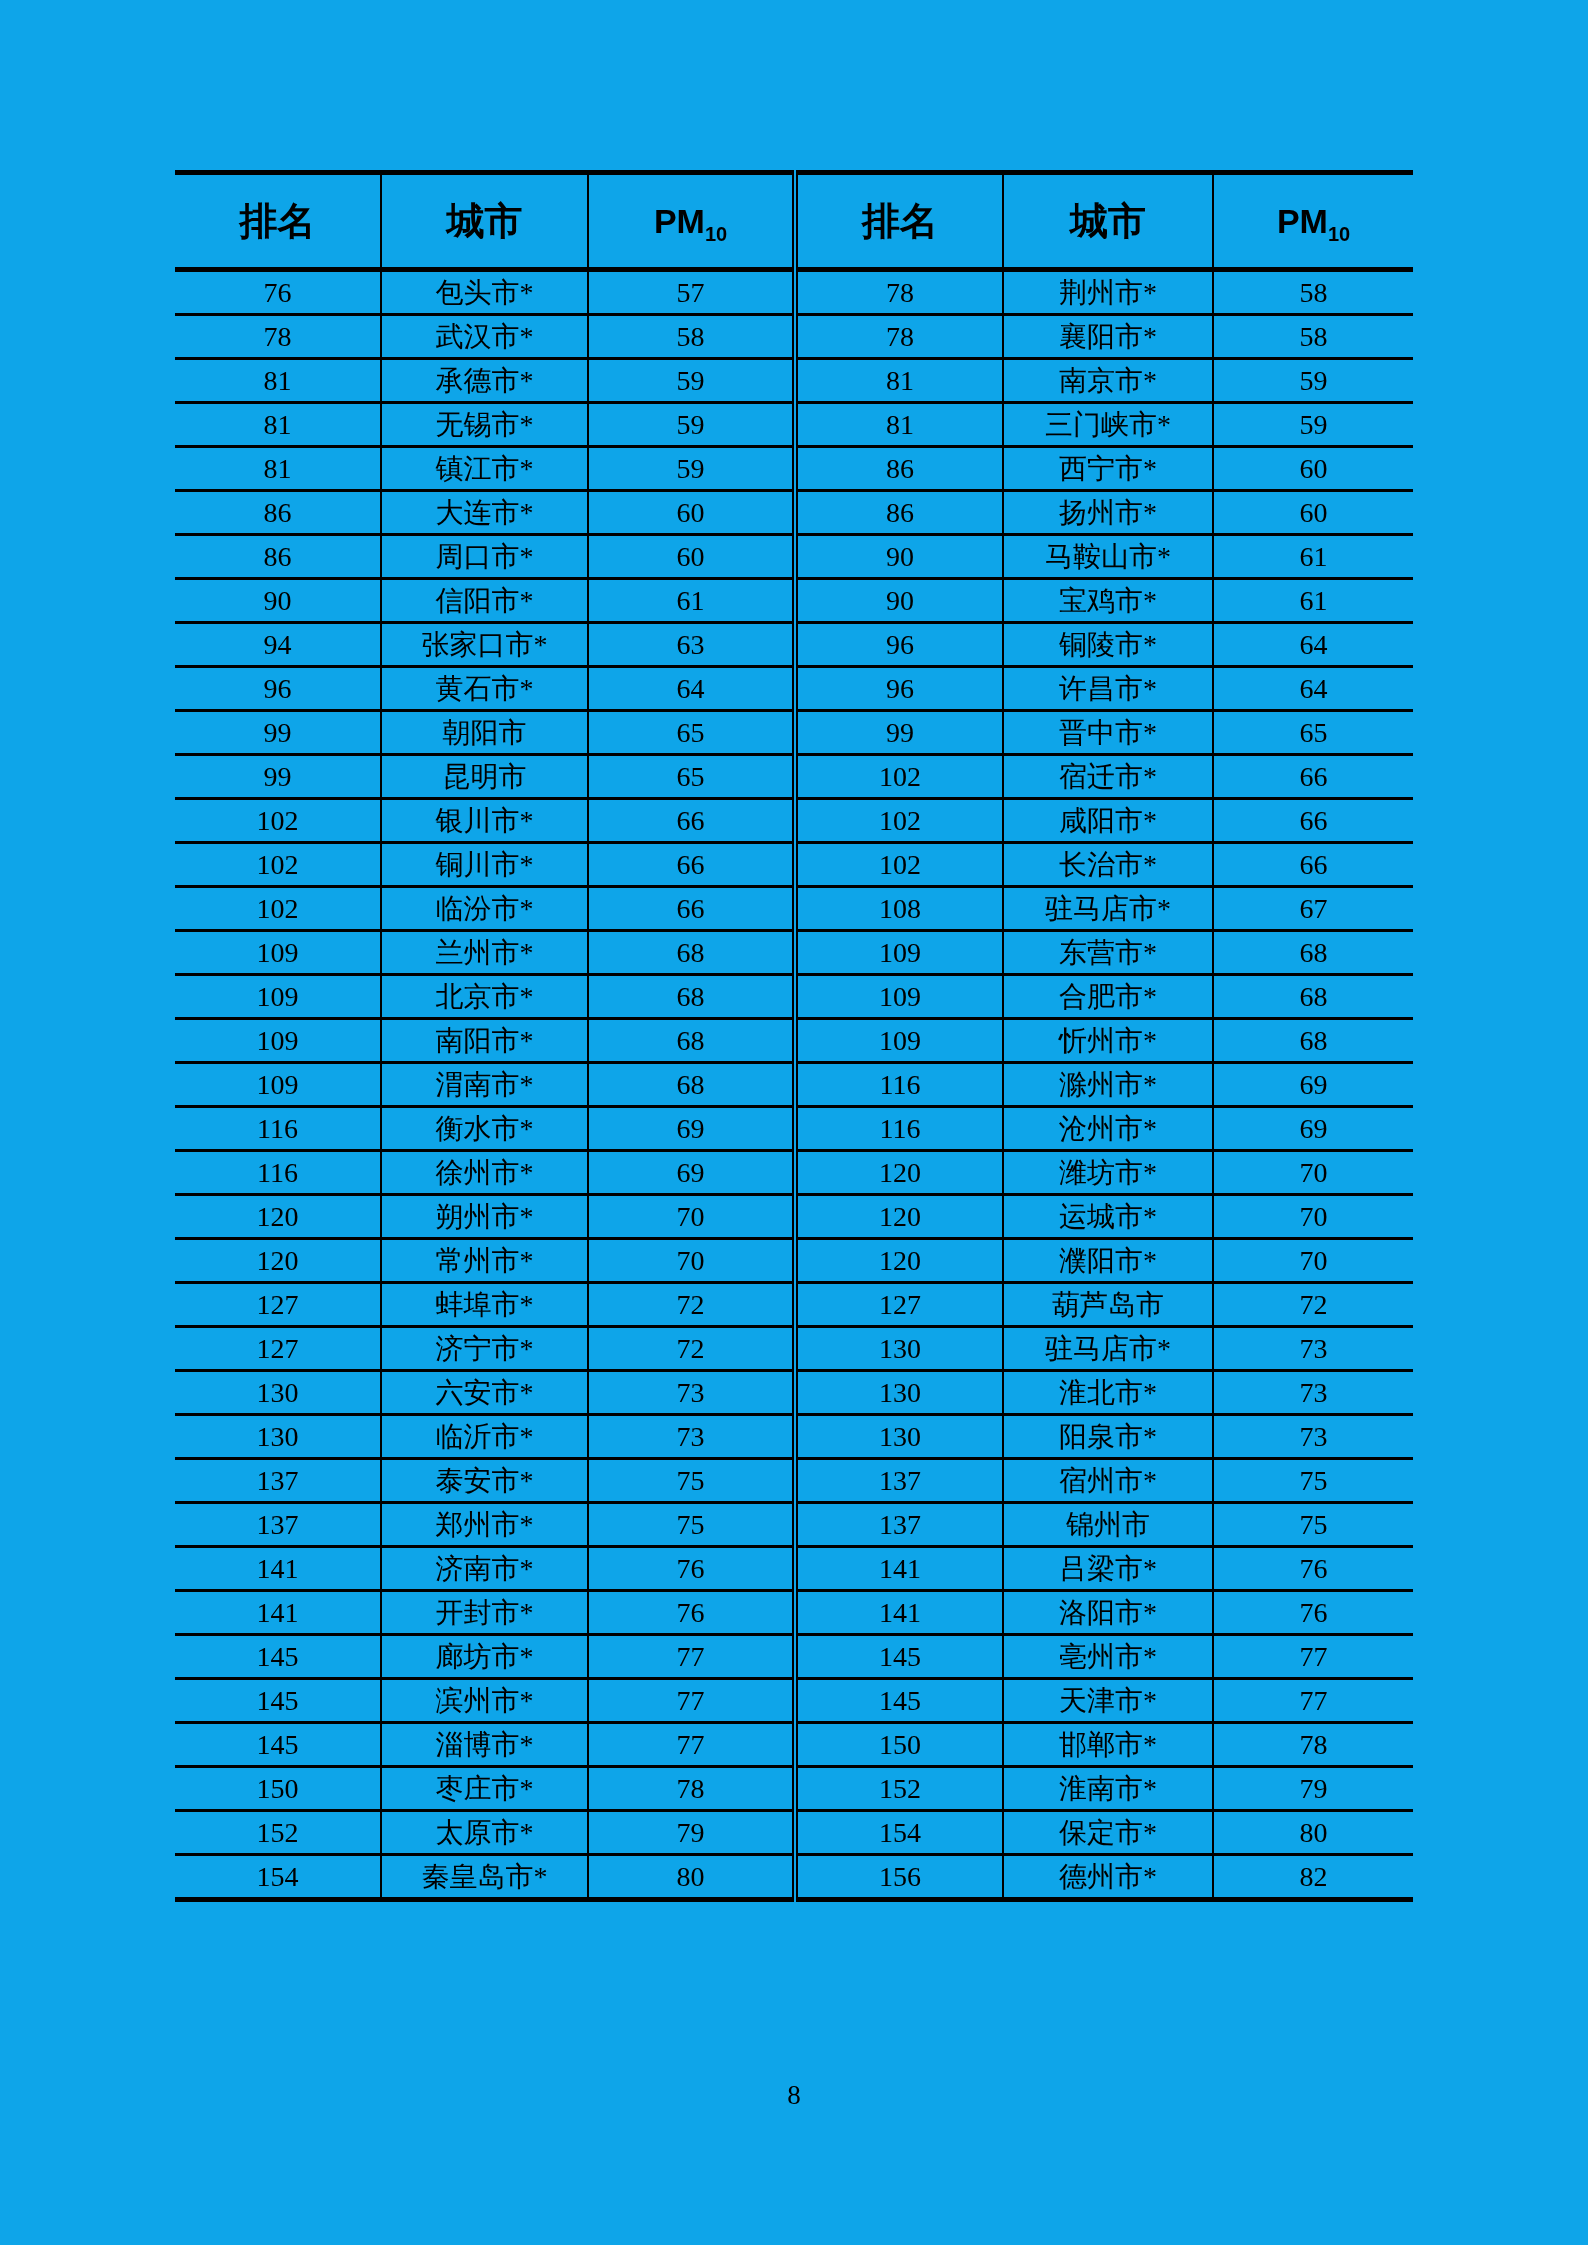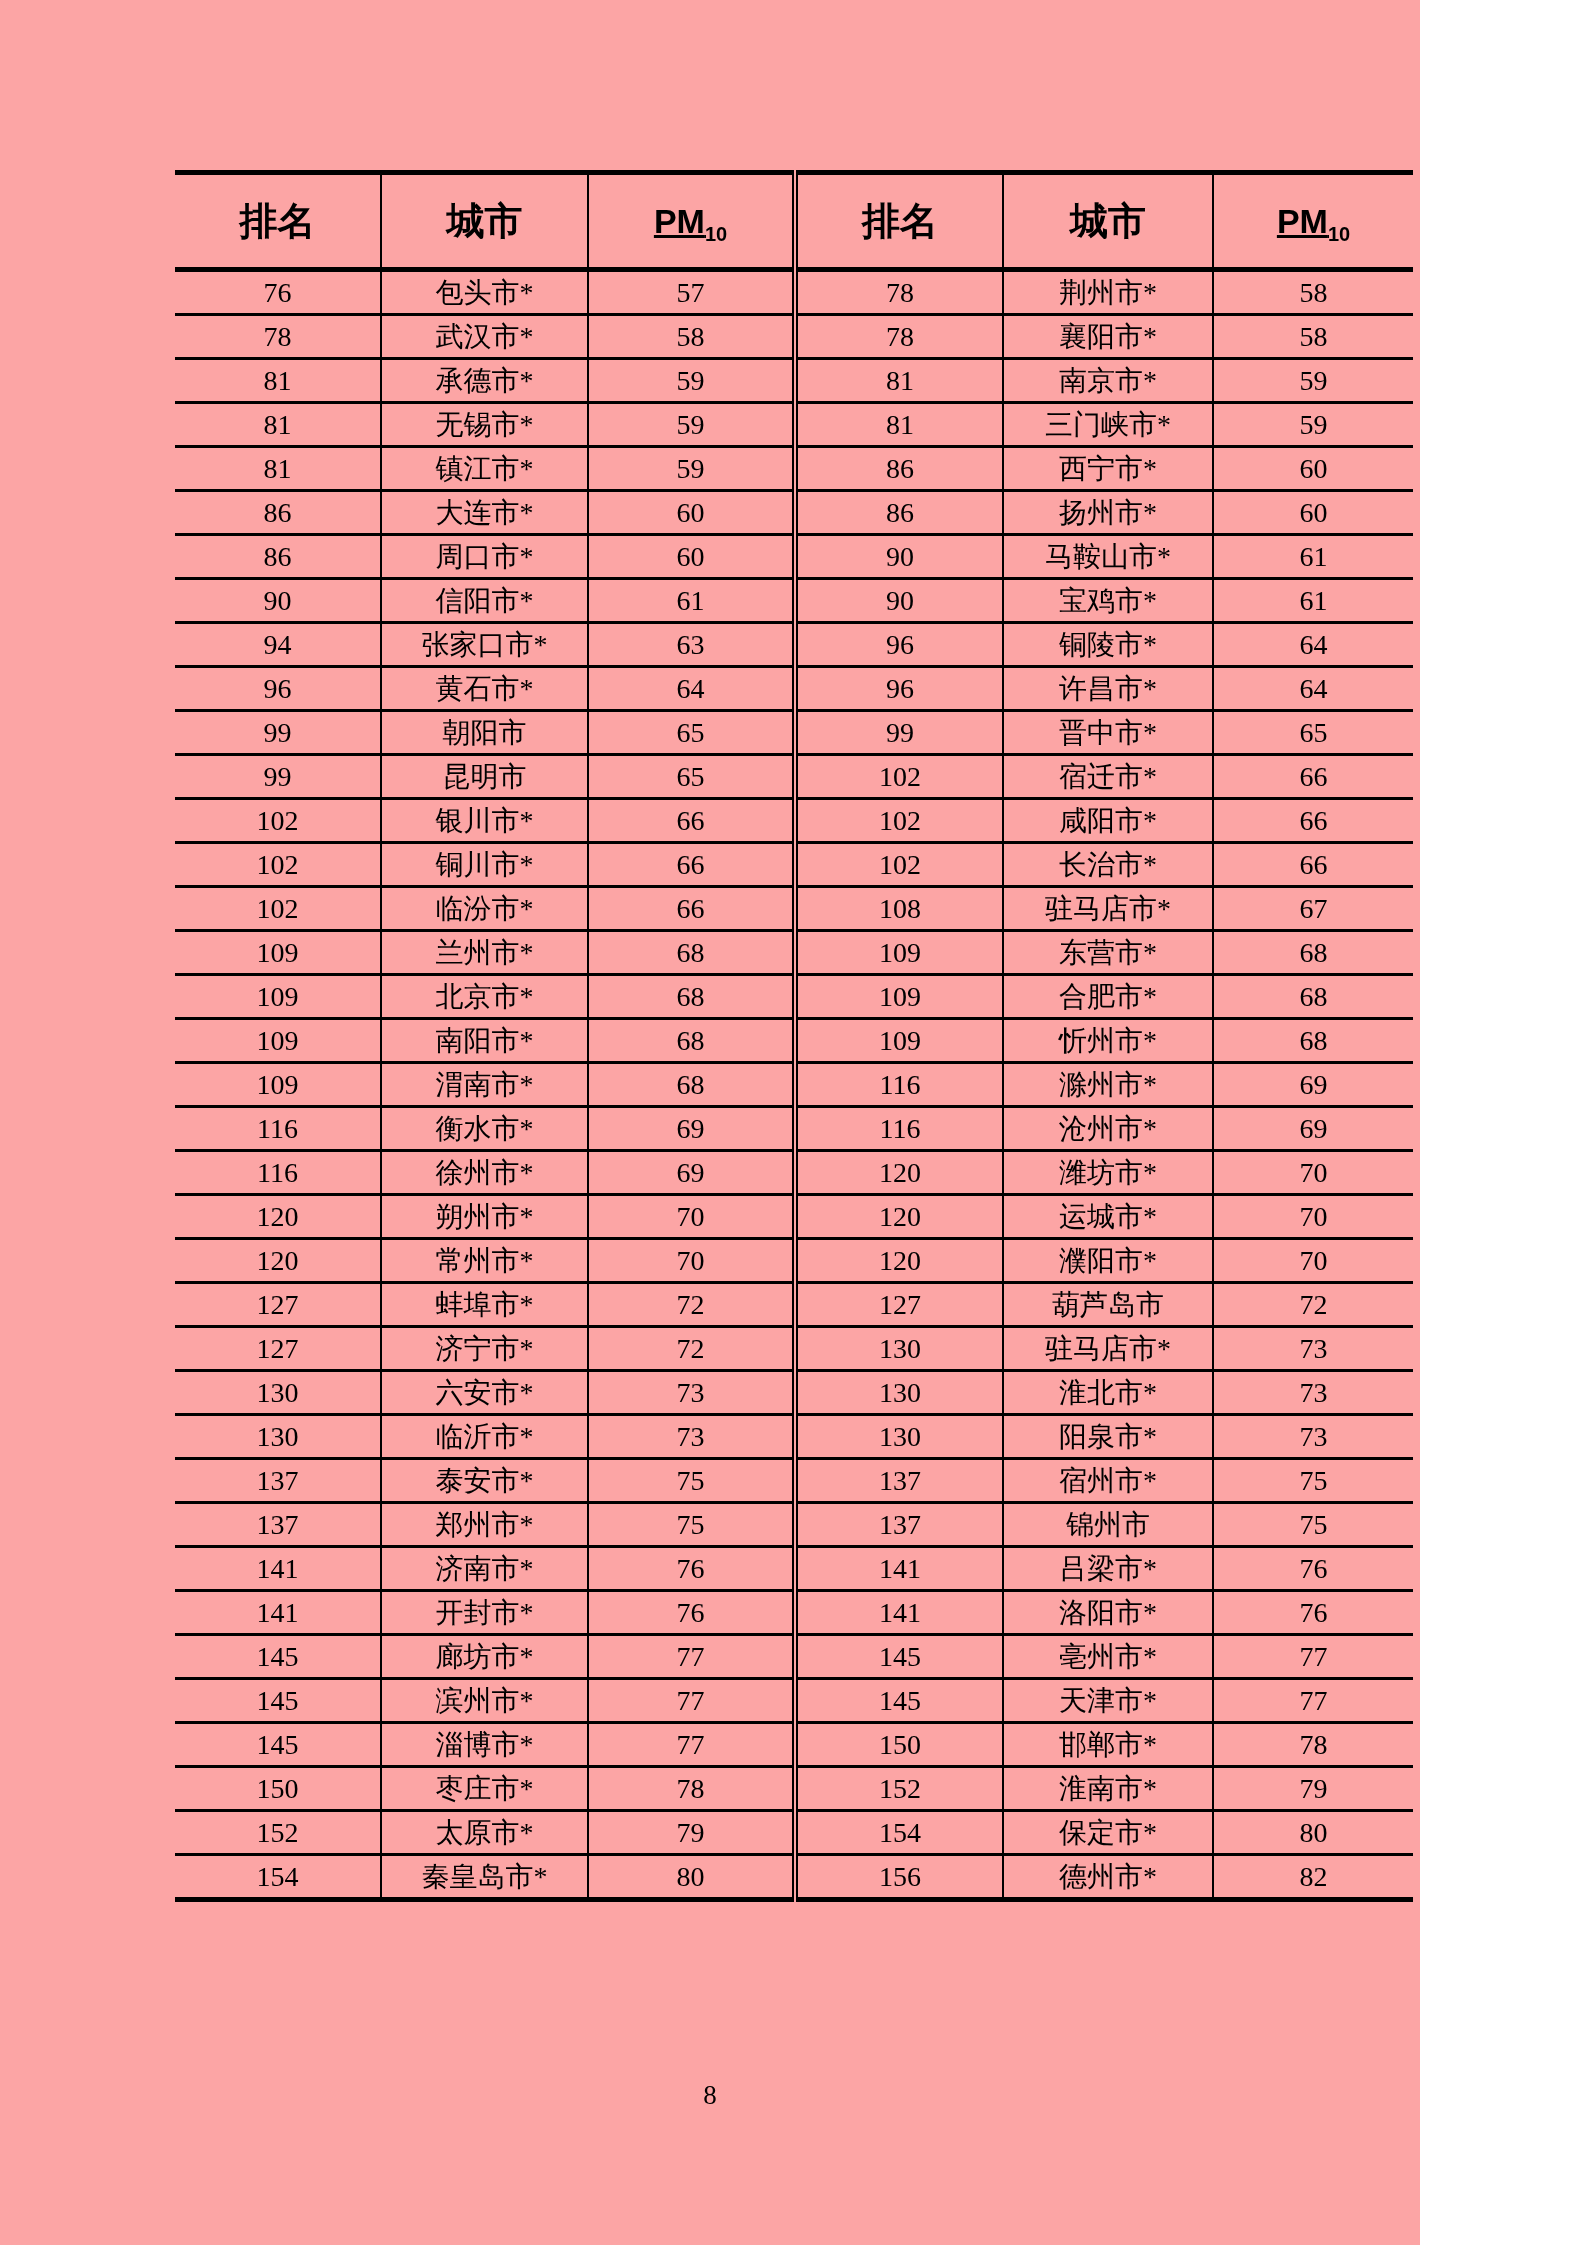--- a/index.html
+++ b/index.html
@@ -2,23 +2,23 @@
 <html><head>
 <meta charset="utf-8">
 <style>
   html, body {
     margin: 0;
     padding: 0;
     background: #ffffff;
   }
   .page {
     position: relative;
-    width: 1420px;
+    width: 1588px;
     height: 2245px;
-    background: #fca5a5;
+    background: #0ea5e9;
     overflow: hidden;
     font-family: "Liberation Serif", "DejaVu Serif", serif;
     color: #000000;
   }
   table.rank-table {
     position: absolute;
     left: 175px;
     top: 170px;
     width: 1238px;
     border-collapse: collapse;
@@ -37,21 +37,20 @@
     border-bottom: 5px solid #000000;
     font-family: "Liberation Sans", "DejaVu Sans", sans-serif;
     font-weight: 700;
     font-size: 38px;
     text-align: center;
     vertical-align: middle;
     padding: 0;
   }
   table.rank-table th.pm-header {
     font-size: 34px;
-    text-decoration: underline;
   }
   table.rank-table th.pm-header sub {
     font-size: 20px;
     line-height: 0;
   }
   table.rank-table td {
     height: 41px;
     border-bottom: 3px solid #000000;
     font-size: 28px;
     text-align: center;

